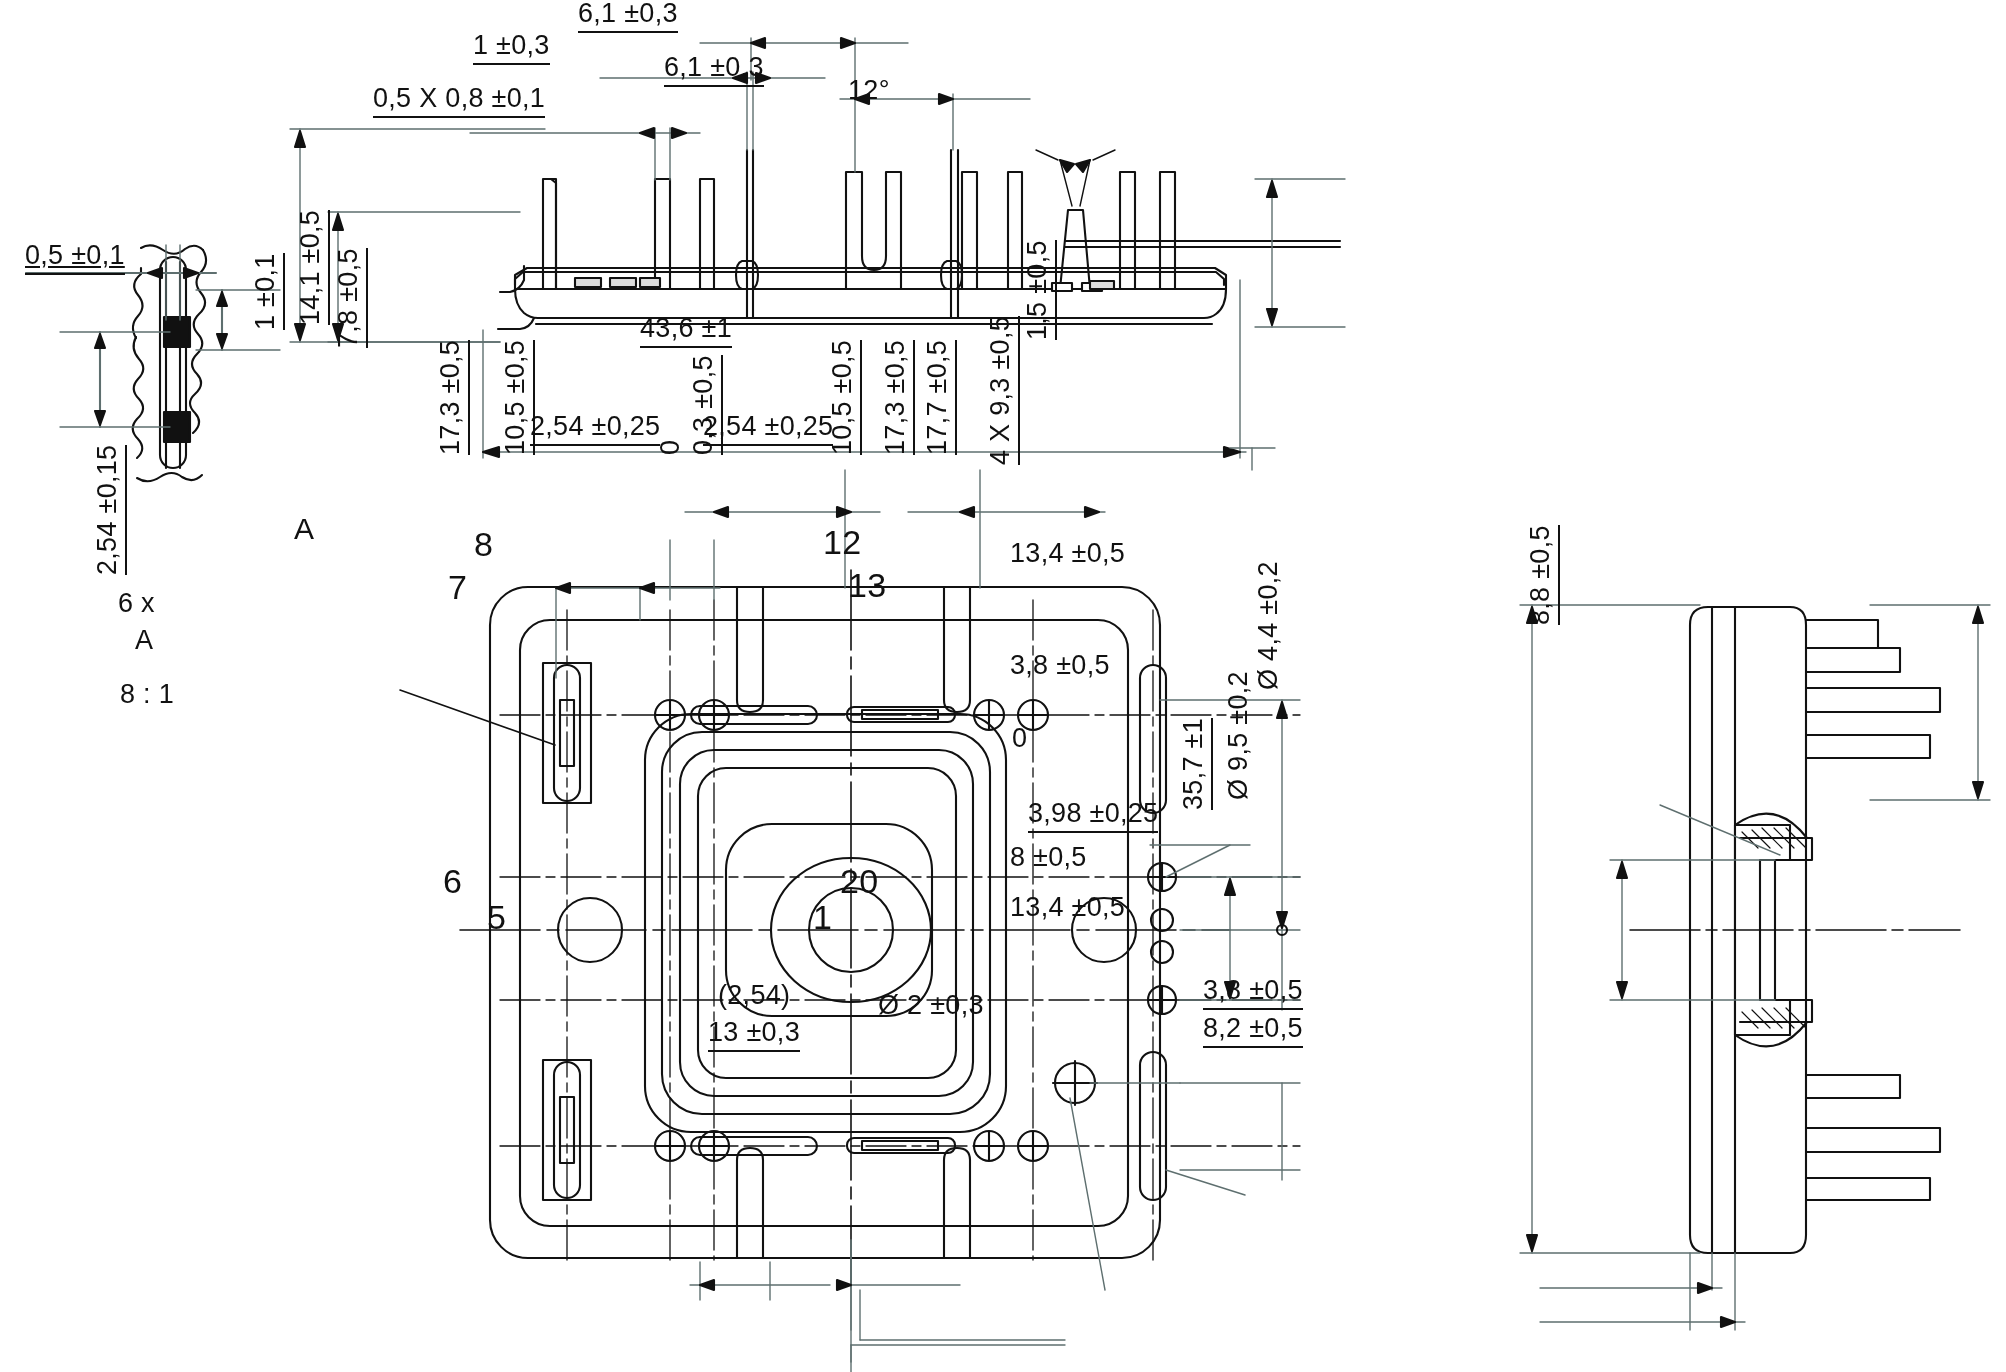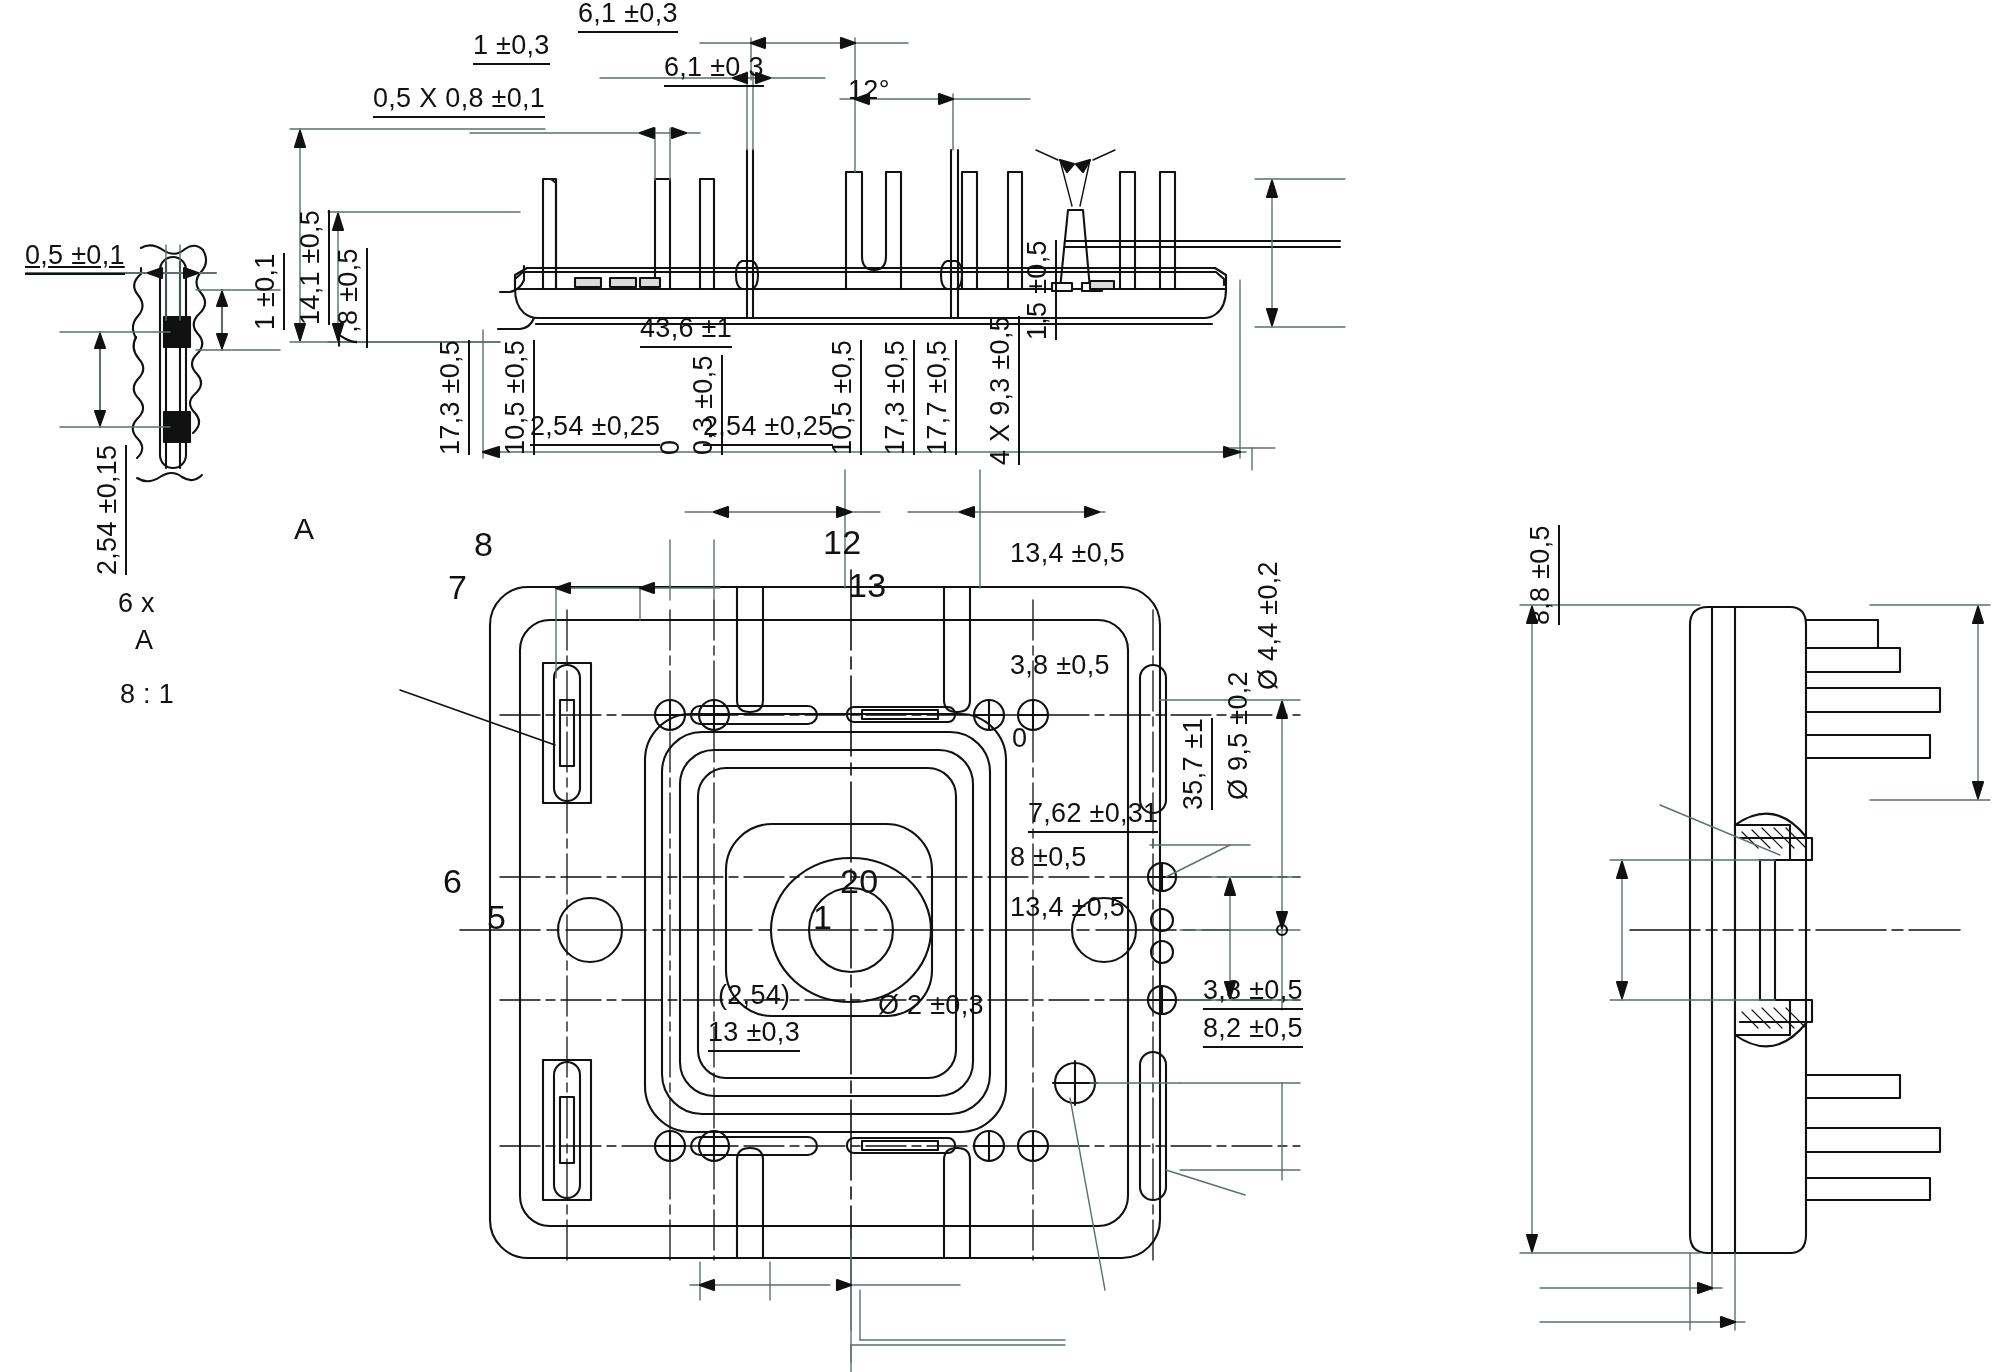--- a/index.html
+++ b/index.html
@@ -479,21 +479,21 @@
 <div class="lbl num" style="left:823px;top:523px;">12</div>
 <div class="lbl num" style="left:848px;top:566px;">13</div>
 <div class="lbl num" style="left:443px;top:862px;">6</div>
 <div class="lbl num" style="left:487px;top:898px;">5</div>
 <div class="lbl num" style="left:813px;top:898px;">1</div>
 <div class="lbl num" style="left:840px;top:862px;">20</div>
 
 <div class="lbl" style="left:1010px;top:538px;">13,4 ±0,5</div>
 <div class="lbl" style="left:1010px;top:650px;">3,8 ±0,5</div>
 <div class="lbl" style="left:1012px;top:723px;">0</div>
-<div class="lbl ul" style="left:1028px;top:798px;">7,62 ±0,31</div>
+<div class="lbl ul" style="left:1028px;top:798px;">3,98 ±0,25</div>
 <div class="lbl" style="left:1010px;top:842px;">8 ±0,5</div>
 <div class="lbl" style="left:1010px;top:892px;">13,4 ±0,5</div>
 
 <div class="lbl" style="left:718px;top:980px;">(2,54)</div>
 <div class="lbl ul" style="left:708px;top:1017px;">13 ±0,3</div>
 <div class="lbl" style="left:878px;top:990px;text-align:right;">Ø 2 ±0,3</div>
 
 <div class="lbl rot ul" style="left:1178px;top:810px;">35,7 ±1</div>
 <div class="lbl rot ul" style="left:1525px;top:625px;">8,8 ±0,5</div>
 <div class="lbl rot" style="left:1253px;top:690px;">Ø 4,4 ±0,2</div>

